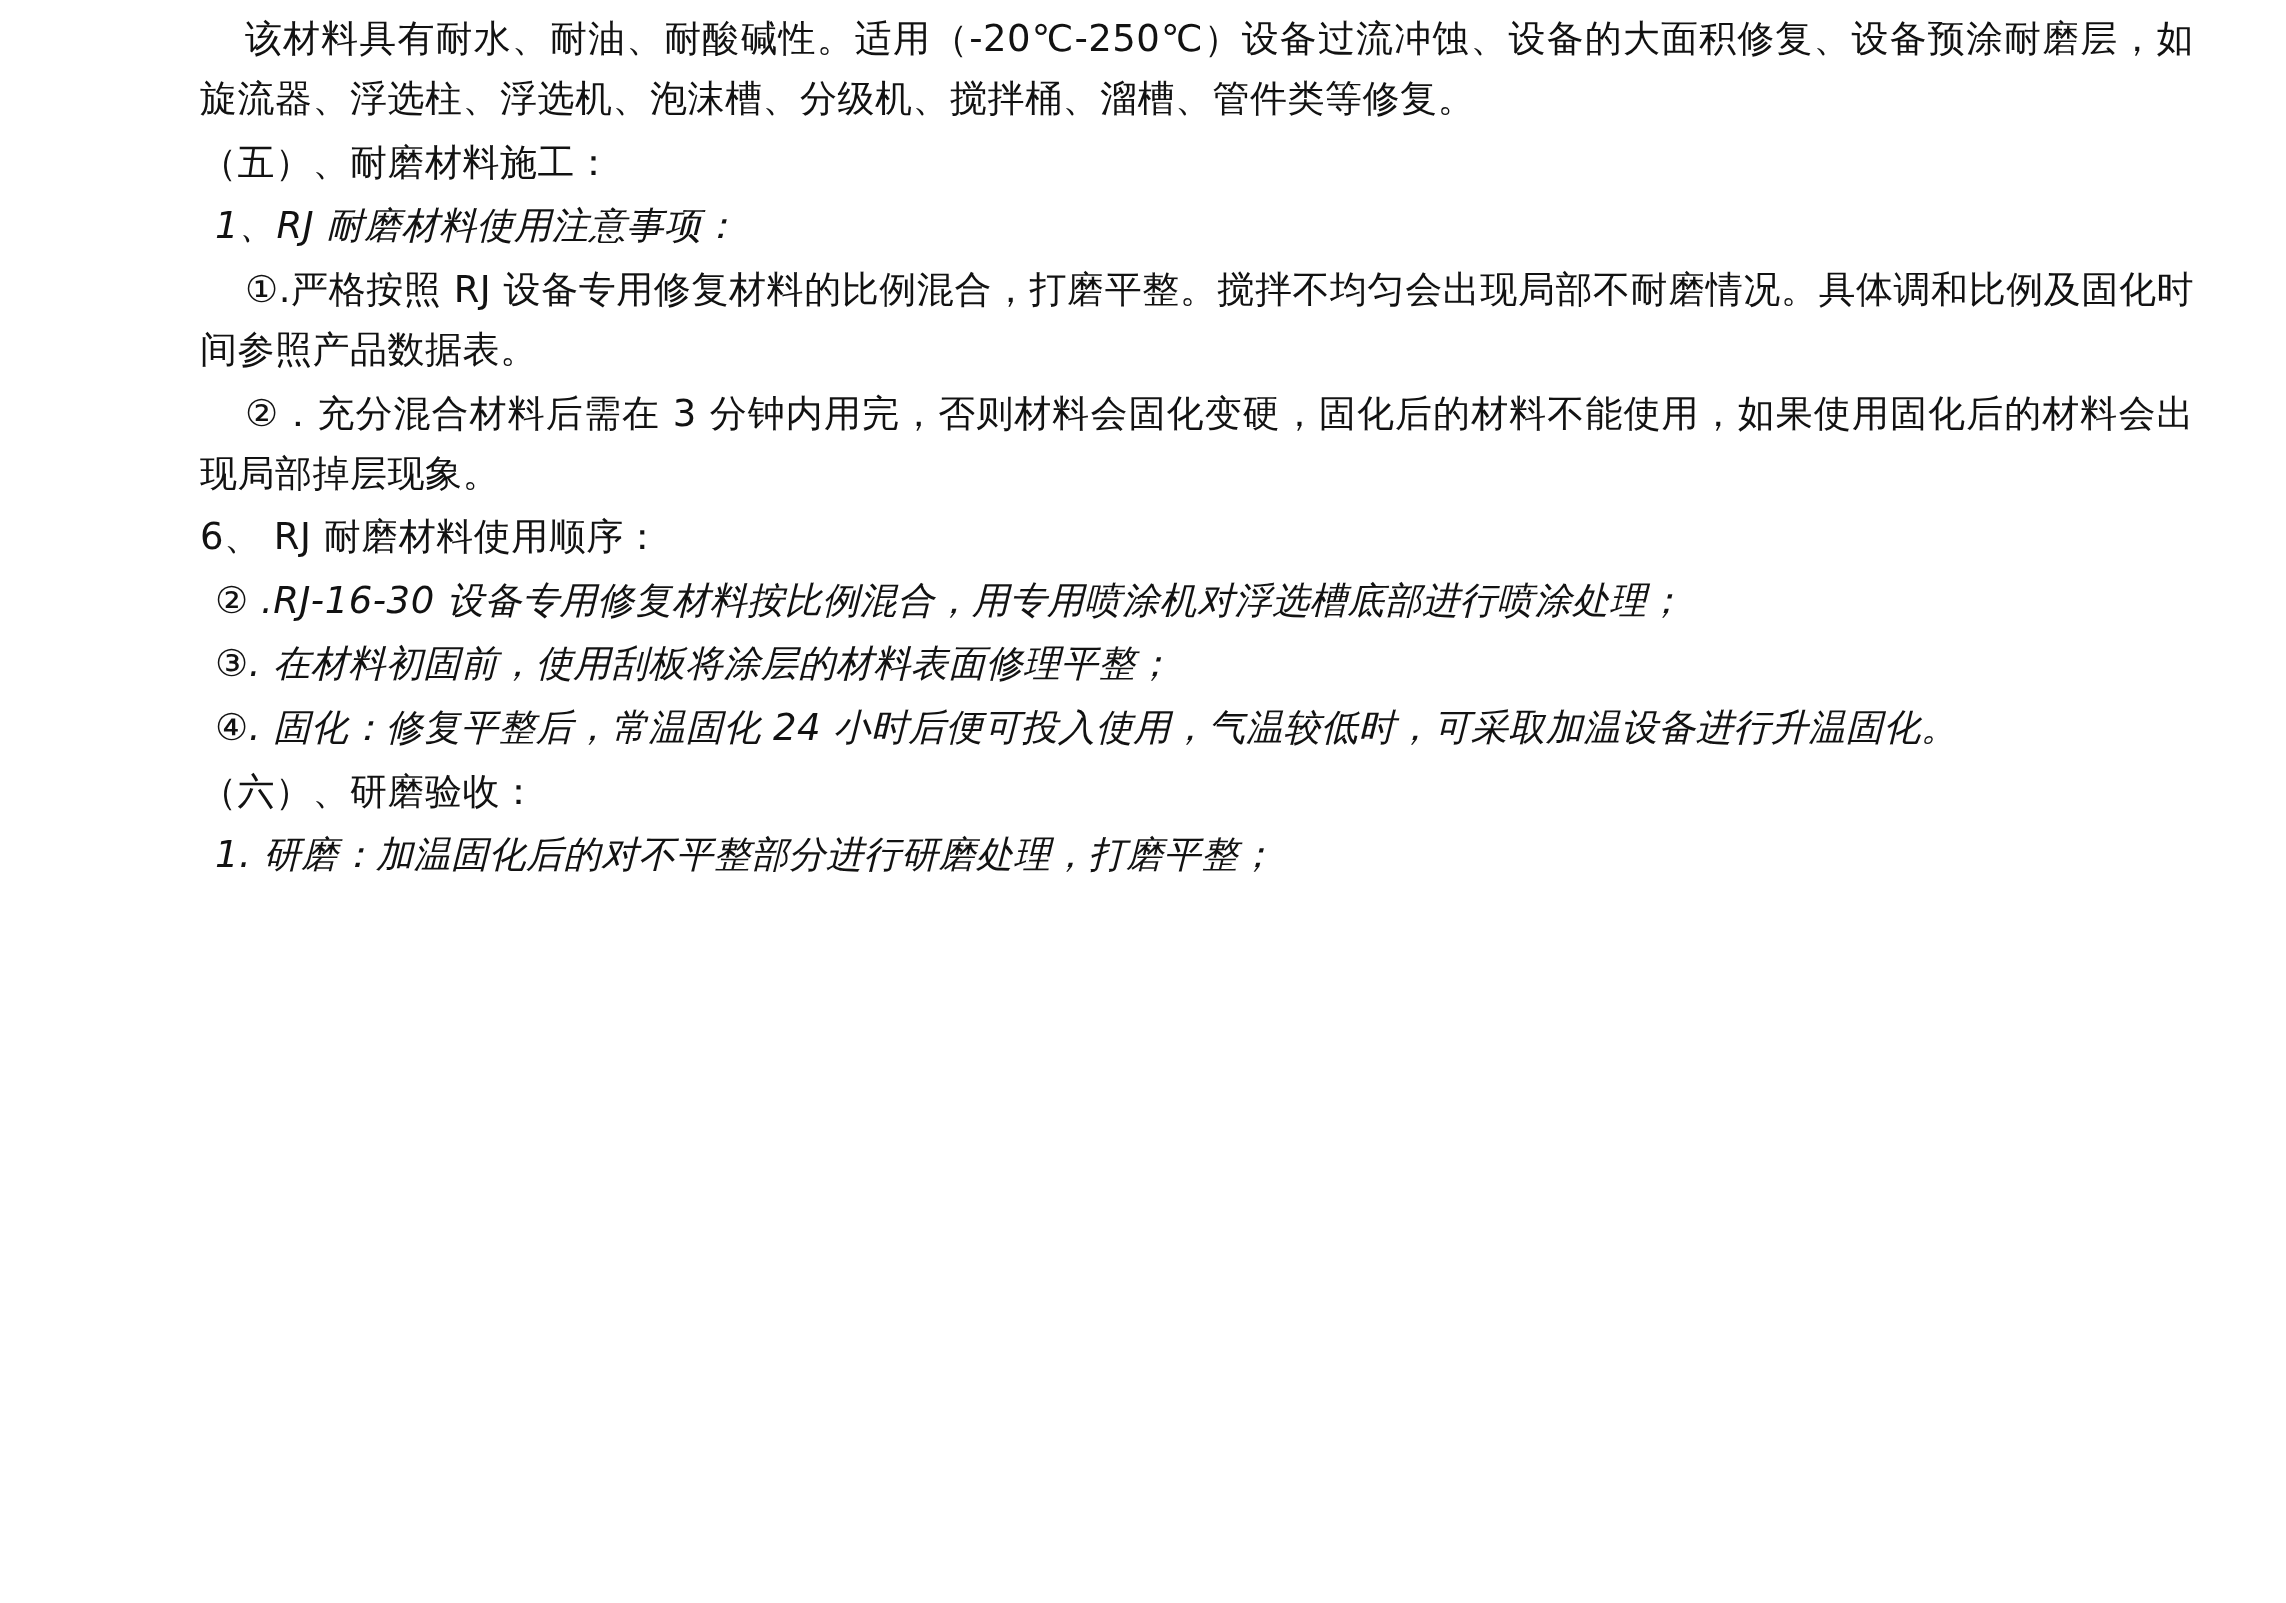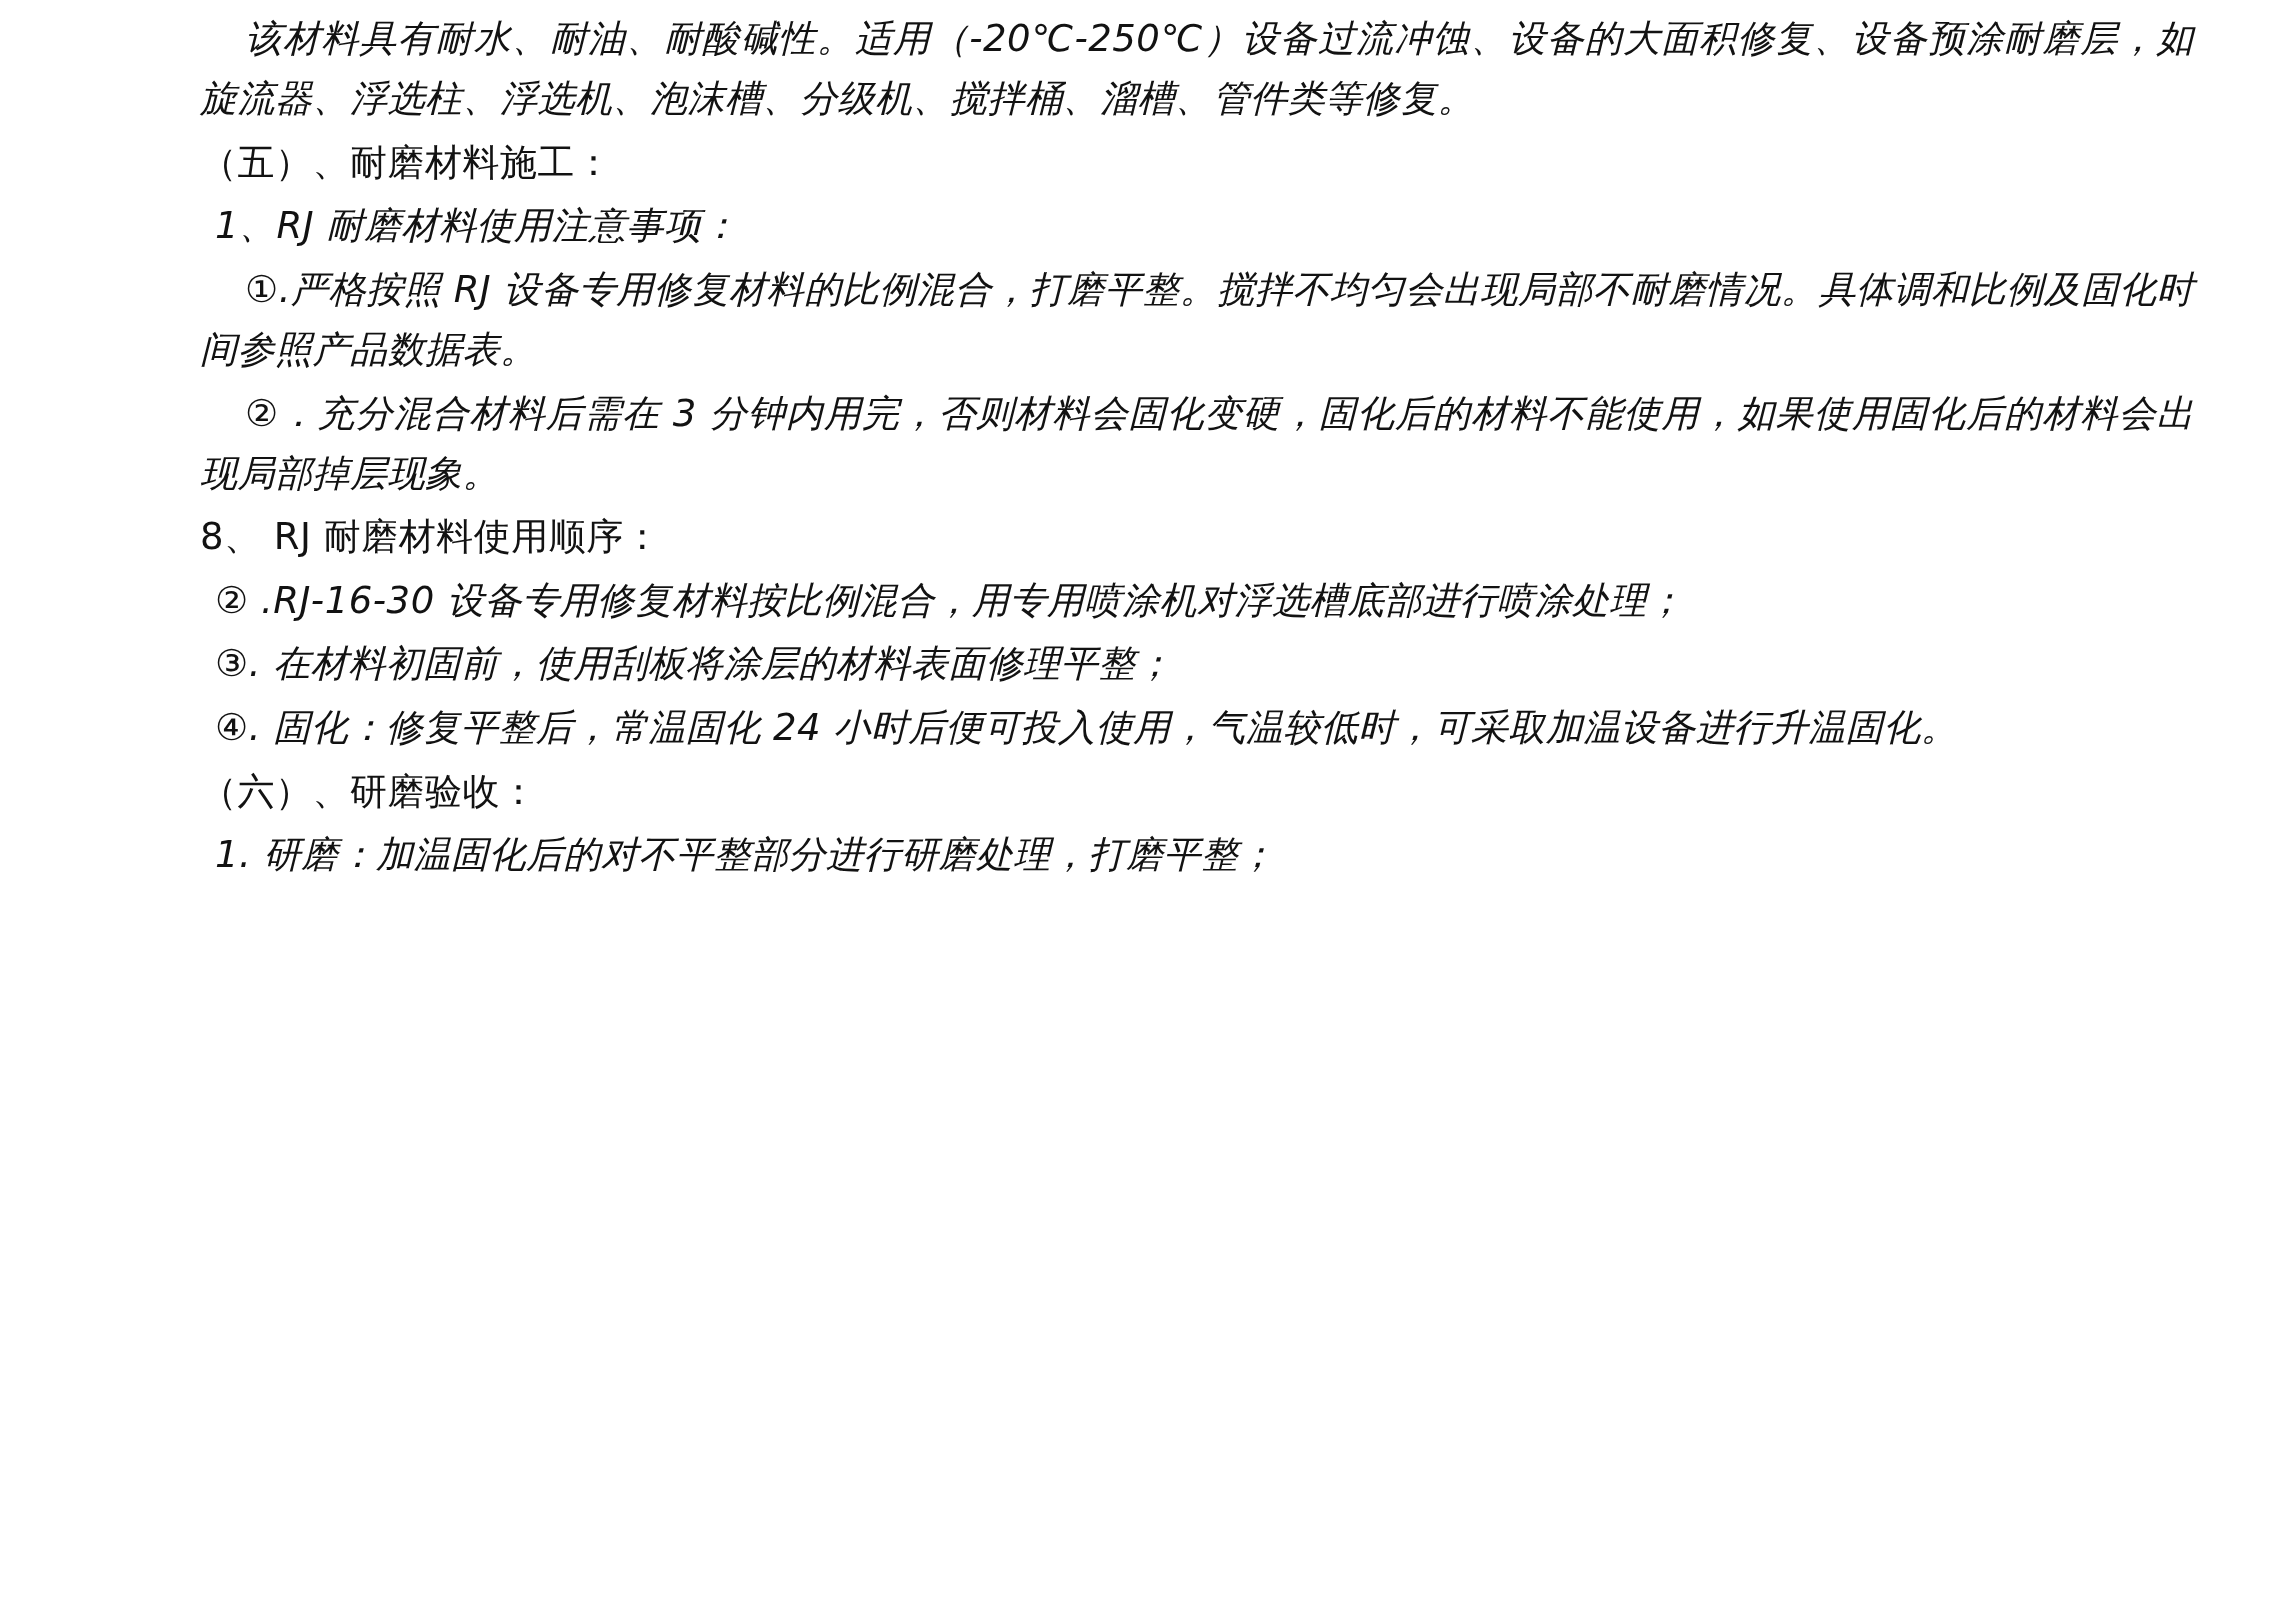--- a/index.html
+++ b/index.html
@@ -25,35 +25,35 @@
     font-size: 37px;
     line-height: 1.62;
     letter-spacing: 0.5px;
     text-align: justify;
     text-justify: inter-ideograph;
   }
   p {
     margin: 0 0 3.7px 0;
     white-space: pre-wrap;
   }
-  .indent-2 { text-indent: 45px; font-style: italic; }
+  .indent-2 { text-indent: 45px; }
   .indent-3 { text-indent: 15px; font-style: italic; }
   .hang-0 { text-indent: 0; }
 </style>
 </head>
 <body>
 
 <div class="page">
   <div class="doc-body">
     <p class="indent-2">该材料具有耐水、耐油、耐酸碱性。适用（-20℃-250℃）设备过流冲蚀、设备的大面积修复、设备预涂耐磨层，如旋流器、浮选柱、浮选机、泡沫槽、分级机、搅拌桶、溜槽、管件类等修复。</p>
     <p class="hang-0">（五）、耐磨材料施工：</p>
     <p class="indent-3">1、RJ 耐磨材料使用注意事项：</p>
     <p class="indent-2">①.严格按照 RJ 设备专用修复材料的比例混合，打磨平整。搅拌不均匀会出现局部不耐磨情况。具体调和比例及固化时间参照产品数据表。</p>
     <p class="indent-2">②．充分混合材料后需在 3 分钟内用完，否则材料会固化变硬，固化后的材料不能使用，如果使用固化后的材料会出现局部掉层现象。</p>
-    <p class="hang-0">8、 RJ 耐磨材料使用顺序：</p>
+    <p class="hang-0">6、 RJ 耐磨材料使用顺序：</p>
     <p class="indent-3">② .RJ-16-30 设备专用修复材料按比例混合，用专用喷涂机对浮选槽底部进行喷涂处理；</p>
     <p class="indent-3">③. 在材料初固前，使用刮板将涂层的材料表面修理平整；</p>
     <p class="indent-3">④. 固化：修复平整后，常温固化 24 小时后便可投入使用，气温较低时，可采取加温设备进行升温固化。</p>
     <p class="hang-0">（六）、研磨验收：</p>
     <p class="indent-3">1. 研磨：加温固化后的对不平整部分进行研磨处理，打磨平整；</p>
   </div>
 </div>
 
 
 </body></html>

